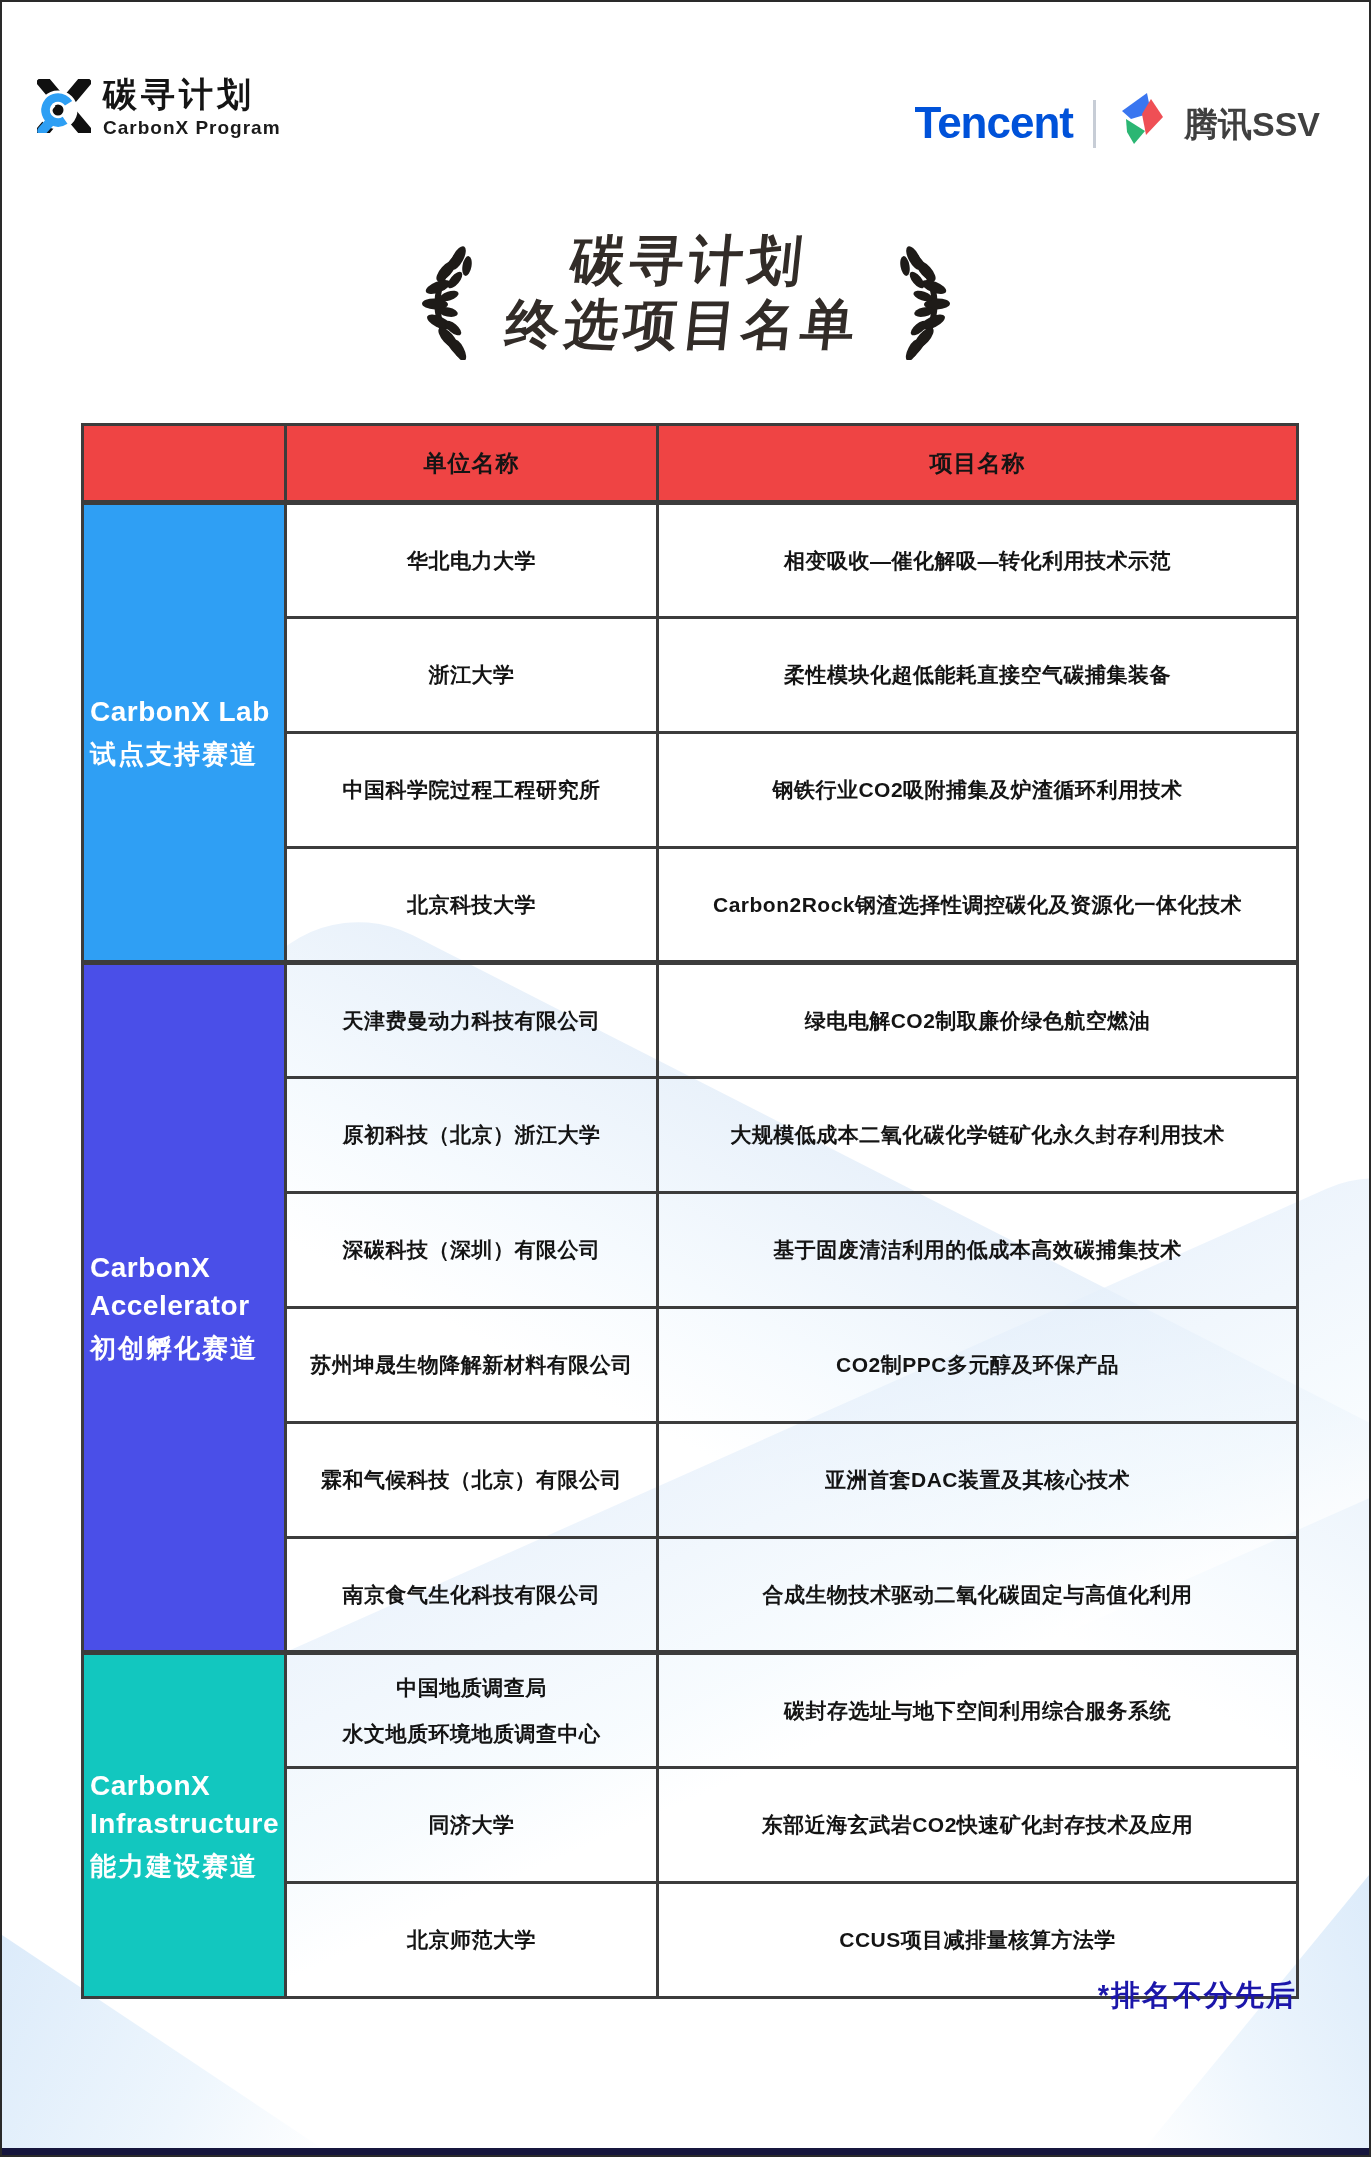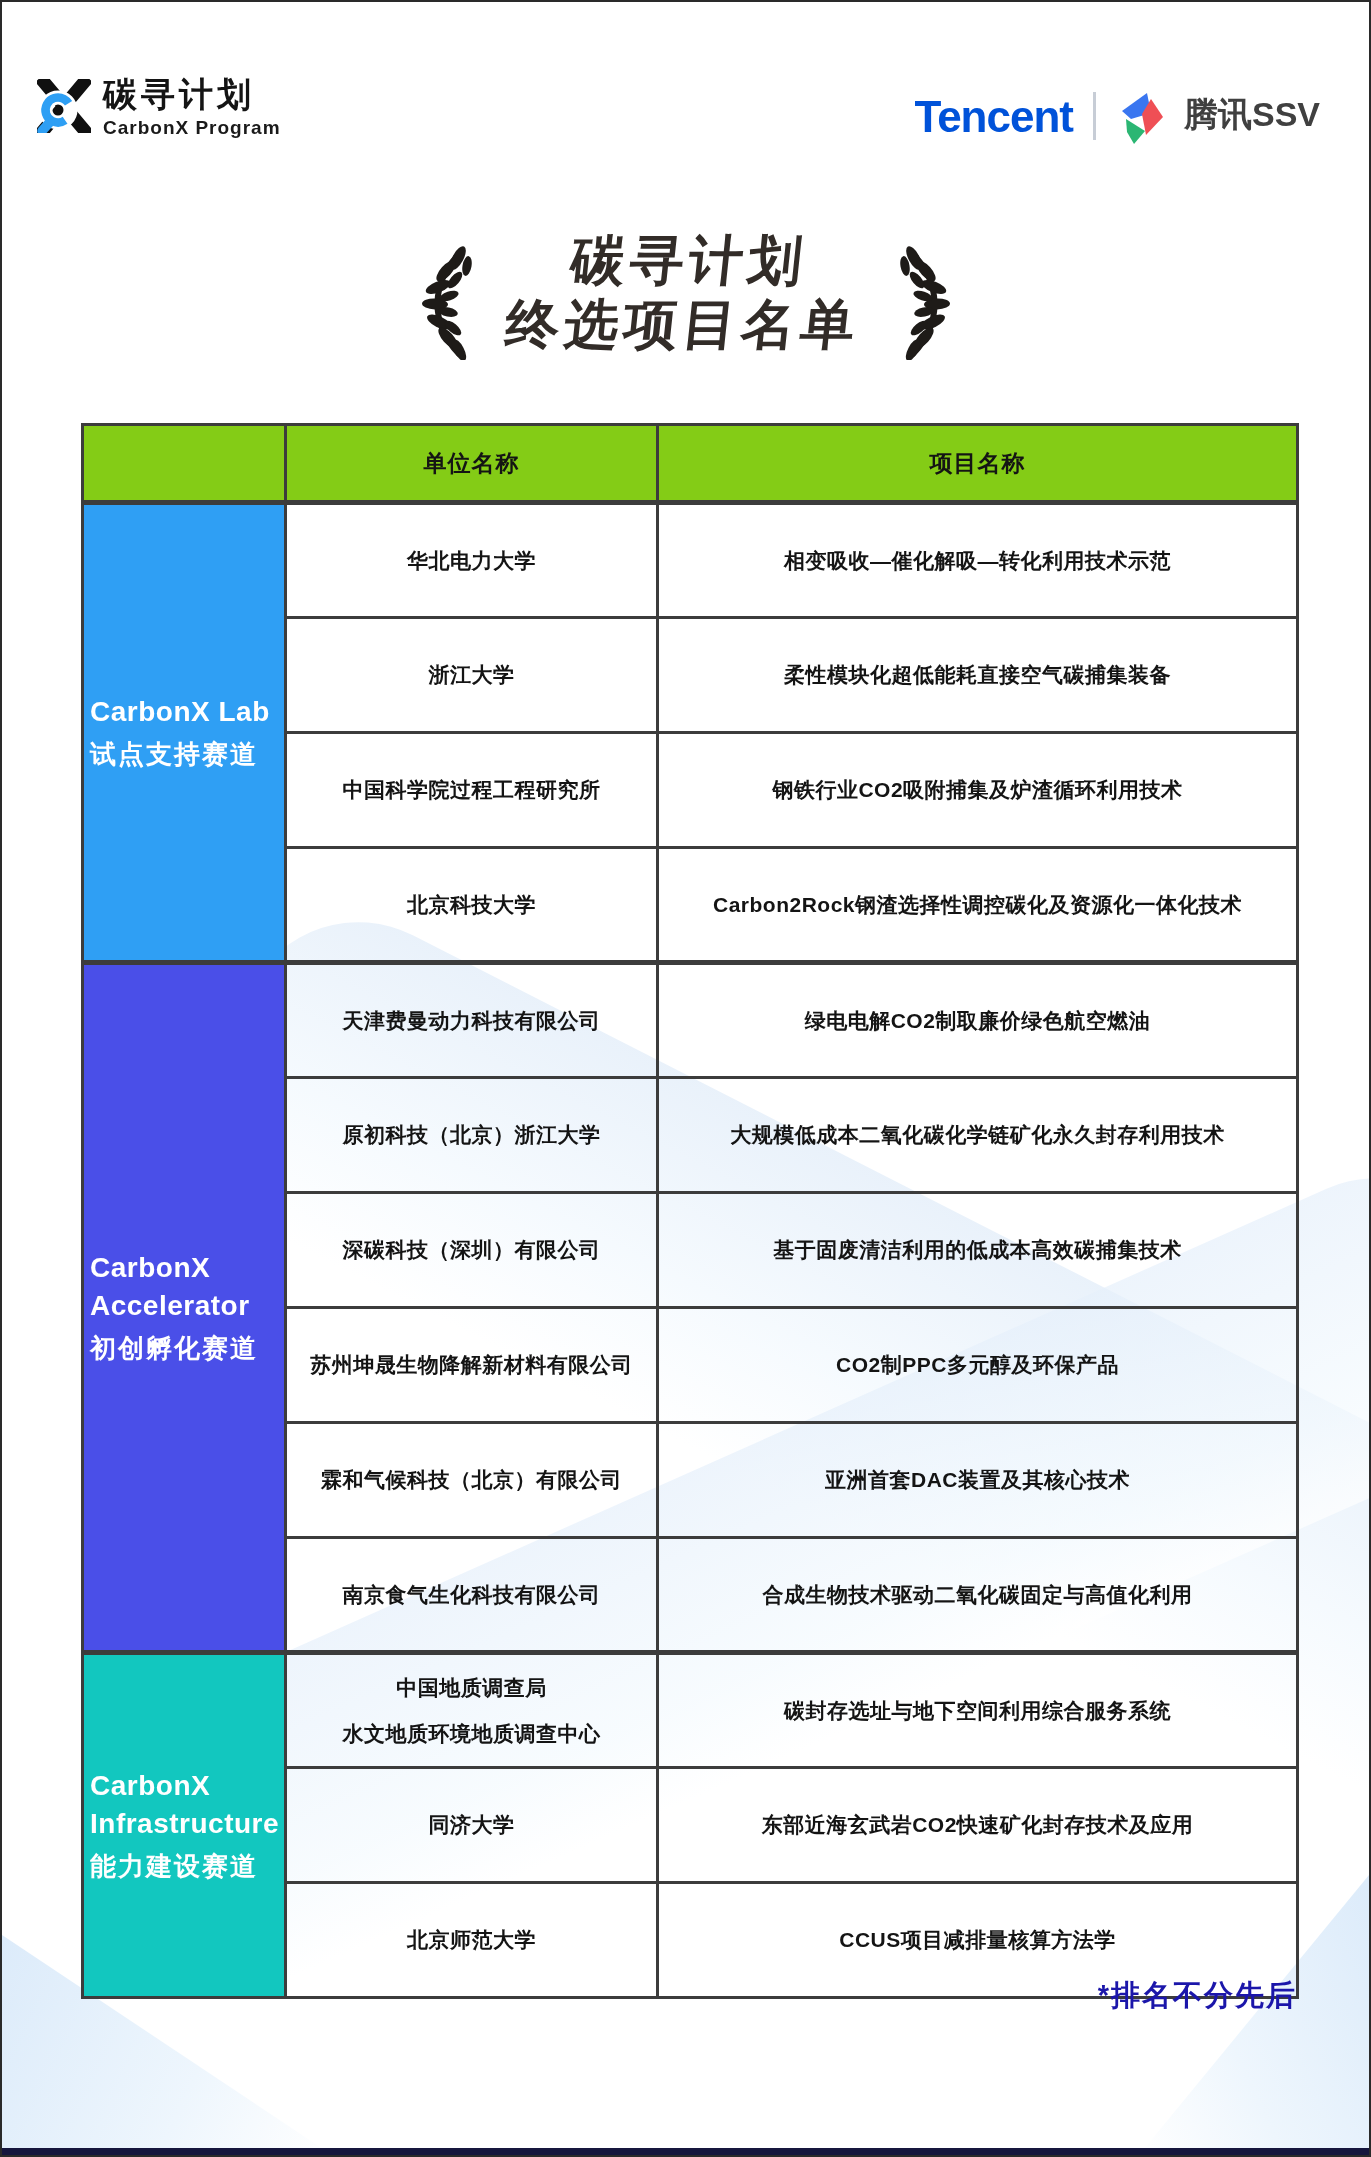--- a/index.html
+++ b/index.html
@@ -28,42 +28,42 @@
   }
   .corner-r{
     position:absolute; right:0; bottom:0; width:230px; height:280px;
     background:linear-gradient(245deg,#dcebfa 0%,#eef6fd 60%,#ffffff 100%);
     clip-path:polygon(100% 0, 100% 100%, 0 100%);
   }
   
   .brand{position:absolute; left:35px; top:75px; display:flex; align-items:center; gap:12px; z-index:2;}
   .brand-text .cn{font-size:34px; font-weight:800; letter-spacing:4px; color:#141414; line-height:1.05;}
   .brand-text .en{font-size:19px; font-weight:700; letter-spacing:1px; color:#1a1a1a; margin-top:4px;}
-  .partners{position:absolute; right:49px; top:90px; display:flex; align-items:flex-start; gap:20px; z-index:2;}
+  .partners{position:absolute; right:49px; top:90px; display:flex; align-items:flex-end; gap:20px; z-index:2;}
   .tencent-word{font-size:44px; font-weight:800; letter-spacing:-1px; color:#0052D9;}
   .p-divider{width:3px; height:48px; background:#c7cdd6;}
   .ssv-word{font-size:34px; font-weight:800; color:#404040; letter-spacing:0px;}
   
   .titleblock{position:absolute; left:0; top:218px; width:100%; display:flex;
     justify-content:center; align-items:center; gap:36px; z-index:2;}
   .titles{transform:skewX(-6deg); text-align:center;}
   .titles .t1,.titles .t2{
     font-size:54px; font-weight:900; color:#322c28; letter-spacing:5px; line-height:64px;
   }
   .laurel{margin-top:26px;}
   
   table.finalists{
     position:absolute; left:79px; top:421px; width:1215px; z-index:1;
     border-collapse:collapse; table-layout:fixed;
     border:3px solid #3c3c3c;
   }
   table.finalists th, table.finalists td{border:3px solid #3c3c3c;}
   col.c-cat{width:203px;} col.c-unit{width:372px;} col.c-proj{width:640px;}
   thead th{
-    height:72px; background:#84cc16; font-size:23px; font-weight:800; color:#141414;
+    height:72px; background:#ef4444; font-size:23px; font-weight:800; color:#141414;
     border-bottom-width:5px; letter-spacing:1px;
   }
   tbody tr{height:115px;}
   td.unit, td.proj{
     text-align:center; vertical-align:middle; font-weight:700; font-size:21px;
     color:#141414; padding:0 16px; background:transparent; letter-spacing:.5px;
   }
   td.unit.two-line{white-space:pre-line; line-height:2.15;}
   tr.sec-start td{border-top-width:5px;}
   td.cat{

